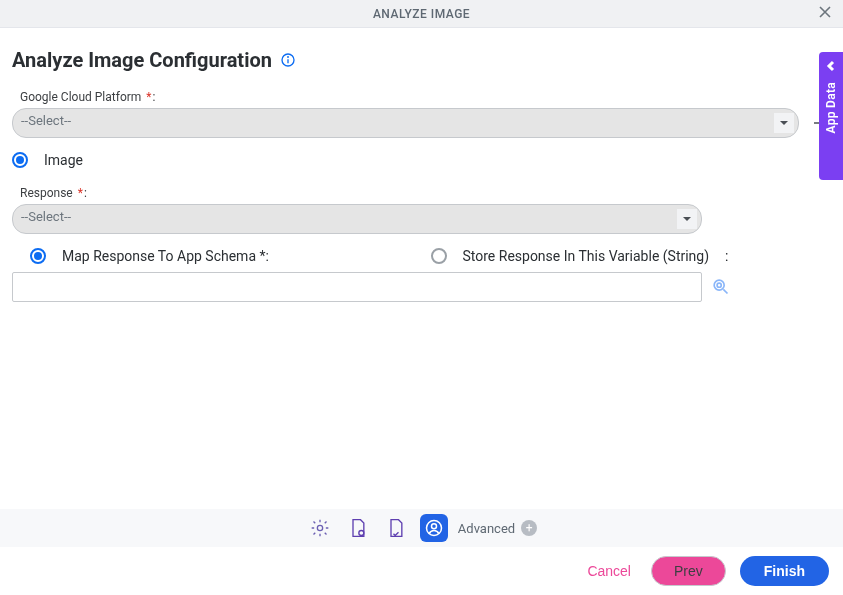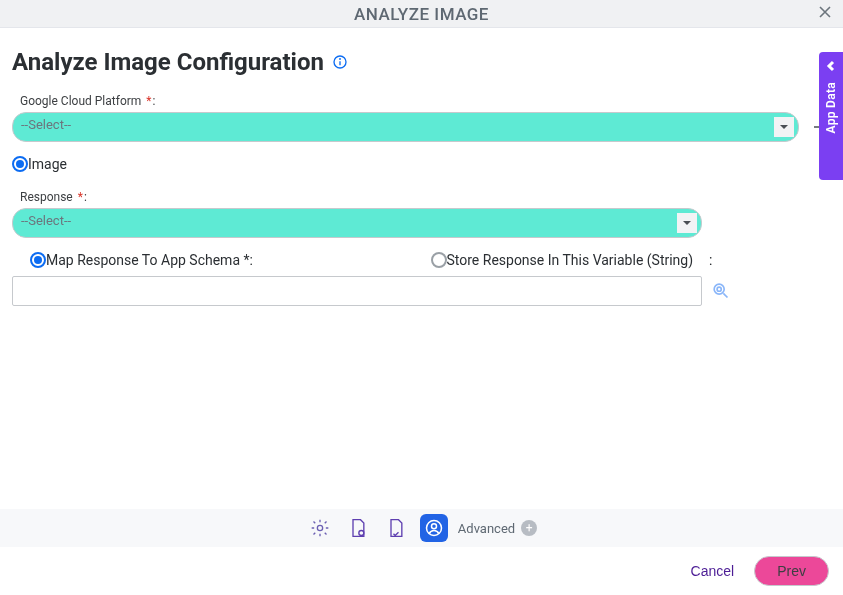--- a/index.html
+++ b/index.html
@@ -16,21 +16,21 @@
   .header {
     height: 28px;
     background: #f0f1f3;
     display: flex;
     align-items: center;
     justify-content: center;
     position: relative;
     border-bottom: 1px solid #e4e6eb;
   }
   .header-title {
-    font-size: 17px;
+    font-size: 12px;
     letter-spacing: 0.5px;
     font-weight: 500;
     color: #5e6872;
   }
   .header-close {
     position: absolute;
     right: 10px;
     top: 4px;
     cursor: pointer;
     color: #6c757d;
@@ -38,21 +38,21 @@
   .content {
     padding: 20px 12px 0 12px;
   }
   .page-title-row {
     display: flex;
     align-items: center;
     gap: 8px;
     margin-bottom: 16px;
   }
   .page-title {
-    font-size: 24px;
+    font-size: 20px;
     font-weight: 700;
     color: #2b2f33;
   }
   .info-icn {
     width: 16px; height: 16px;
     stroke: #0c6cf2;
     fill: none;
     stroke-width: 2;
   }
   .field-label {
@@ -76,21 +76,21 @@
   .select-wrap {
     position: relative;
     flex: 1;
     height: 30px;
   }
   .select-box {
     width: 100%;
     height: 30px;
     border: 1px solid #c6c9cd;
     border-radius: 14px;
-    background: #5eead4;
+    background: #e5e5e5;
     padding: 4px 26px 4px 8px;
     font-size: 13px;
     color: #6c757d;
     cursor: pointer;
     position: relative;
   }
   .select-caret {
     position: absolute;
     right: 4px; top: 4px;
     width: 20px; height: 20px;
@@ -109,21 +109,21 @@
 
   .radio-row {
     display: flex;
     margin-bottom: 16px;
   }
   .radio-col-left { flex: 1; }
   .radio-col-right { flex: 1; display: flex; align-items: center; gap: 6px; }
   .radio {
     display: flex;
     align-items: center;
-    gap: 0;
+    gap: 16px;
     cursor: pointer;
   }
   .radio .circle {
     width: 16px; height: 16px;
     border: 2px solid #9aa0a6;
     border-radius: 50%;
     display: flex; align-items: center; justify-content: center;
   }
   .radio.selected .circle {
     border-color: #0c6cf2;
@@ -201,21 +201,21 @@
     height: 48px;
     display: flex;
     align-items: center;
     justify-content: flex-end;
     gap: 14px;
     padding-right: 14px;
     background: #fff;
   }
   .btn-text {
     background: none; border: none;
-    color: #4c1d95; font-size: 14px;
+    color: #ec4899; font-size: 14px;
     cursor: pointer;
   }
   .btn-outline {
     background: #ec4899;
     border: 1px solid #c6c9cd;
     border-radius: 18px;
     padding: 6px 22px;
     font-size: 14px;
     color: #3c3f42;
     cursor: pointer;
@@ -398,20 +398,21 @@
   </span>
   <span class="adv-chip">
     <span class="adv-label">Advanced</span>
     <span class="adv-plus">+</span>
   </span>
 </div>
 
 <div class="footer">
   <button class="btn-text">Cancel</button>
   <button class="btn-outline">Prev</button>
+  <button class="btn-primary">Finish</button>
 </div>
 
 <div class="side-tab">
   <svg viewBox="0 0 12 12">
       <path d="M8 2 L4 6 L8 10"></path>
     </svg>
   <span class="side-tab-label">App Data</span>
 </div>
 
 </body></html>

